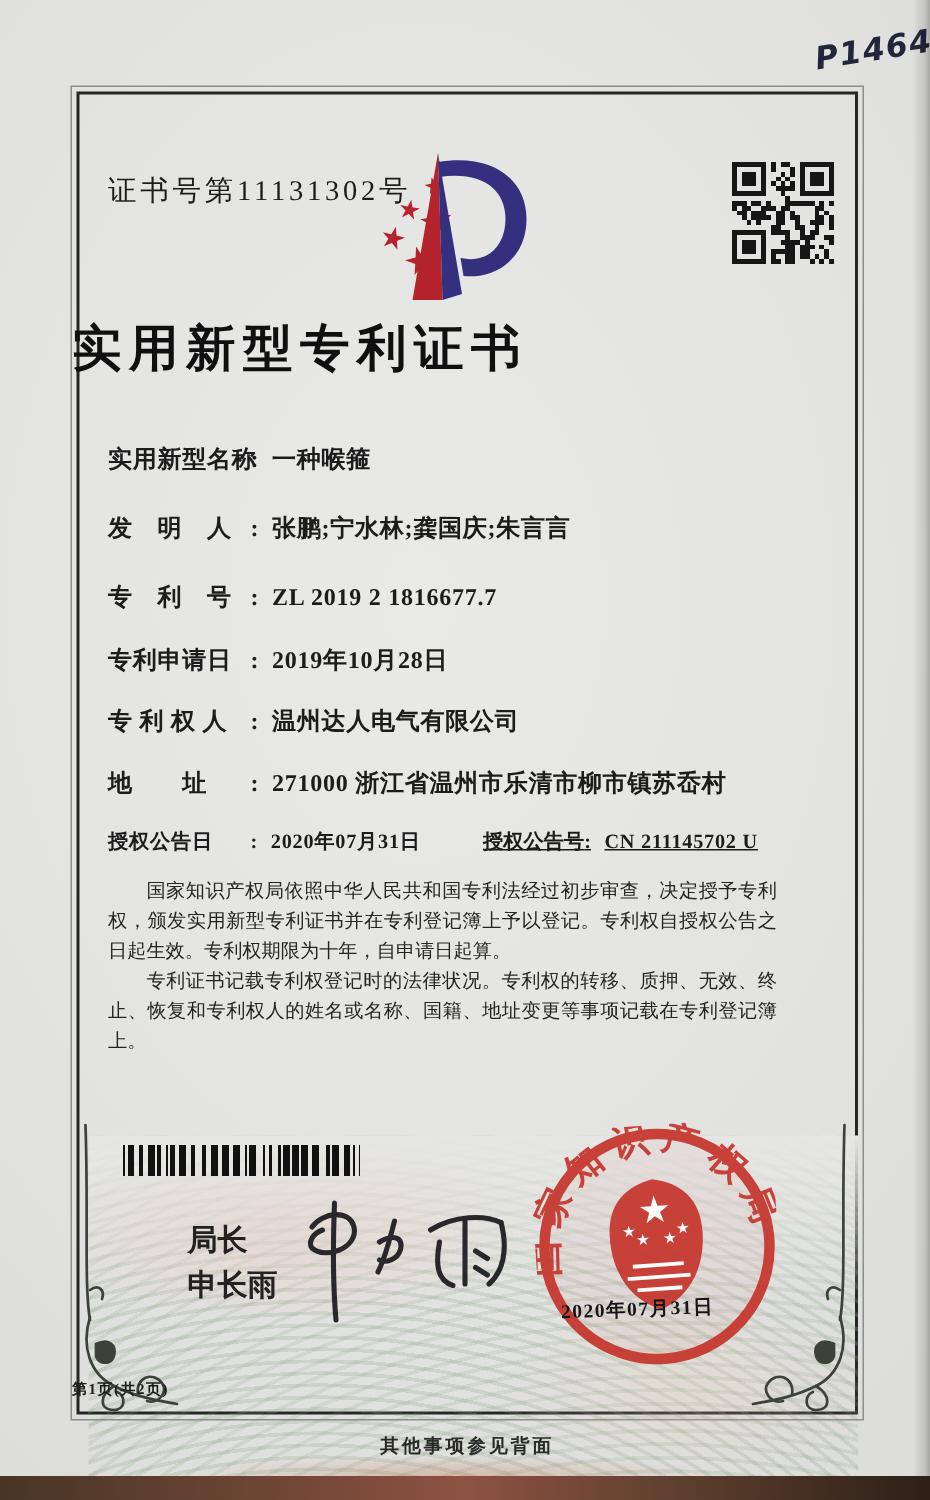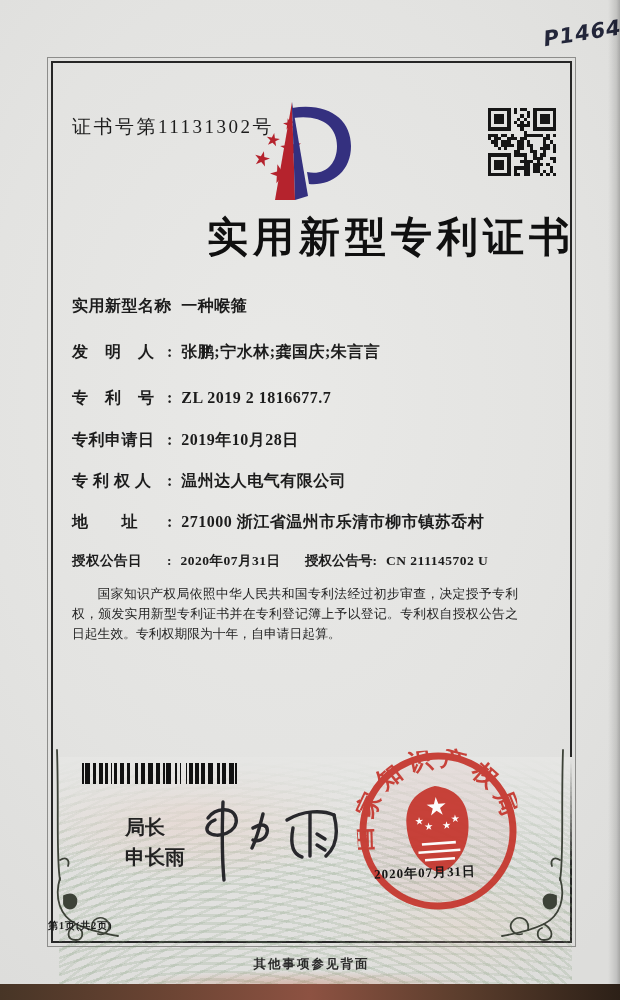--- a/index.html
+++ b/index.html
@@ -27,29 +27,29 @@
      background:
        radial-gradient(ellipse 260px 110px at 26% 22%, rgba(231,185,170,.45), rgba(231,185,170,0) 65%),
        radial-gradient(ellipse 200px 90px at 78% 70%, rgba(231,200,180,.25), rgba(231,200,180,0) 65%),
        repeating-radial-gradient(circle at 30% 260%, rgba(125,155,118,.20) 0 2.5px, rgba(125,155,118,0) 2.5px 8px),
        repeating-radial-gradient(circle at 75% 300%, rgba(125,155,118,.16) 0 2.5px, rgba(125,155,118,0) 2.5px 9px);}
   .pattern::after{content:"";position:absolute;inset:0;
      background:linear-gradient(180deg,#e6e6e4 0%, rgba(230,230,228,0) 45%);}
   .cert-no{position:absolute;left:72px;top:114px;font-size:19px;font-weight:400;letter-spacing:2.5px;}
   .qr{position:absolute;left:488px;top:108px;width:68px;height:68px;}
   .logo{position:absolute;left:233px;top:98px;width:162px;height:110px;}
-  .title{position:absolute;left:48px;top:210px;width:527px;text-align:right;
-         font-size:41px;font-weight:bold;letter-spacing:5px;color:#101010;}
+  .title{position:absolute;left:48px;top:210px;width:527px;text-align:left;
+         font-size:33px;font-weight:bold;letter-spacing:5px;color:#101010;}
   .field-row{position:absolute;left:72px;font-size:16px;font-weight:700;white-space:nowrap;}
   .lbl{display:inline-block;width:95px;letter-spacing:.5px;}
   .sep{margin-right:9px;}
   .val{letter-spacing:.5px;}
   .r0{top:296px}.r1{top:342px}.r2{top:388px}.r3{top:430px}.r4{top:471px}.r5{top:512px}
   .grant-row{position:absolute;left:72px;top:552px;font-size:13.5px;font-weight:600;white-space:nowrap;}
-  .grant2{position:absolute;left:233px;}
+  .grant2{position:absolute;left:250px;text-decoration:underline;}
   .paras{position:absolute;left:72px;top:584px;width:446px;font-size:12.8px;line-height:20px;
          color:#242424;text-align:justify;}
   .paras p{margin:0;text-indent:2em;}
   .barcode{position:absolute;left:82px;top:763px;width:158px;height:21px;}
   .signer{position:absolute;left:85px;top:812px;font-size:20px;font-weight:bold;line-height:30px;color:#222;margin-left:40px;}
   .signature{position:absolute;left:193px;top:788px;width:155px;height:100px;}
   .seal{position:absolute;left:357px;top:750px;width:162px;height:162px;opacity:.92;transform:rotate(-4deg);}
   .seal-date{position:absolute;left:374px;top:864px;font-size:13px;font-weight:bold;
              letter-spacing:1px;color:#151515;transform:rotate(-2deg);z-index:5;}
   .page-footer{position:absolute;left:48px;top:919px;width:527px;text-align:left;
@@ -360,20 +360,21 @@
 
   <div class="grant-row">
     <span class="lbl">授权公告日</span><span class="sep">:</span><span class="val">2020年07月31日</span>
     <span class="grant2">
       <span>授权公告号</span><span class="sep">:</span><span class="val">CN 211145702 U</span>
     </span>
   </div>
 
   <div class="paras">
     <p>国家知识产权局依照中华人民共和国专利法经过初步审查，决定授予专利权，颁发实用新型专利证书并在专利登记簿上予以登记。专利权自授权公告之日起生效。专利权期限为十年，自申请日起算。</p>
+    <p>专利证书记载专利权登记时的法律状况。专利权的转移、质押、无效、终止、恢复和专利权人的姓名或名称、国籍、地址变更等事项记载在专利登记簿上。</p>
   </div>
 
   <svg id="barcode" class="barcode" viewBox="0 0 158 21" preserveAspectRatio="none" shape-rendering="crispEdges">
       <rect x="0.0" y="0" width="1.5" height="21" fill="#111"></rect>
       <rect x="3.0" y="0" width="4.5" height="21" fill="#111"></rect>
       <rect x="10.5" y="0" width="3.0" height="21" fill="#111"></rect>
       <rect x="16.5" y="0" width="4.5" height="21" fill="#111"></rect>
       <rect x="22.5" y="0" width="3.0" height="21" fill="#111"></rect>
       <rect x="28.5" y="0" width="1.5" height="21" fill="#111"></rect>
       <rect x="31.5" y="0" width="3.0" height="21" fill="#111"></rect>

